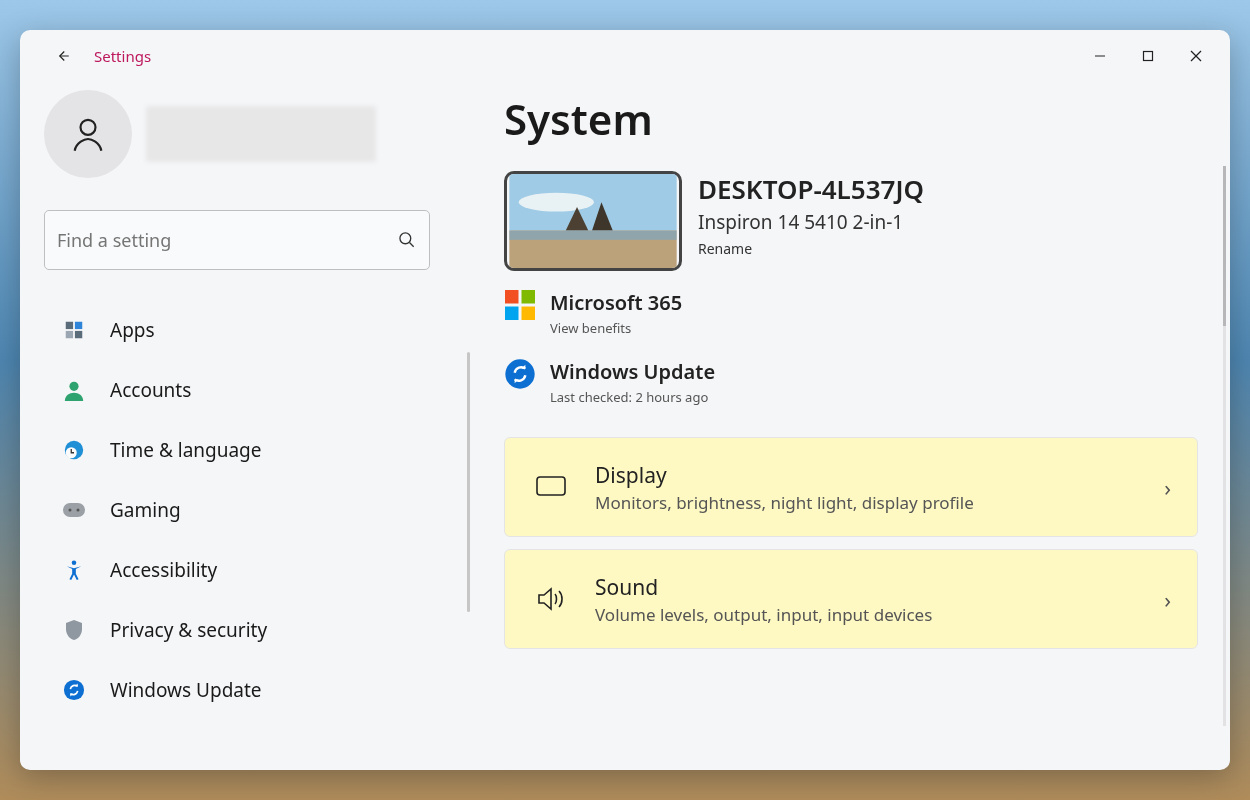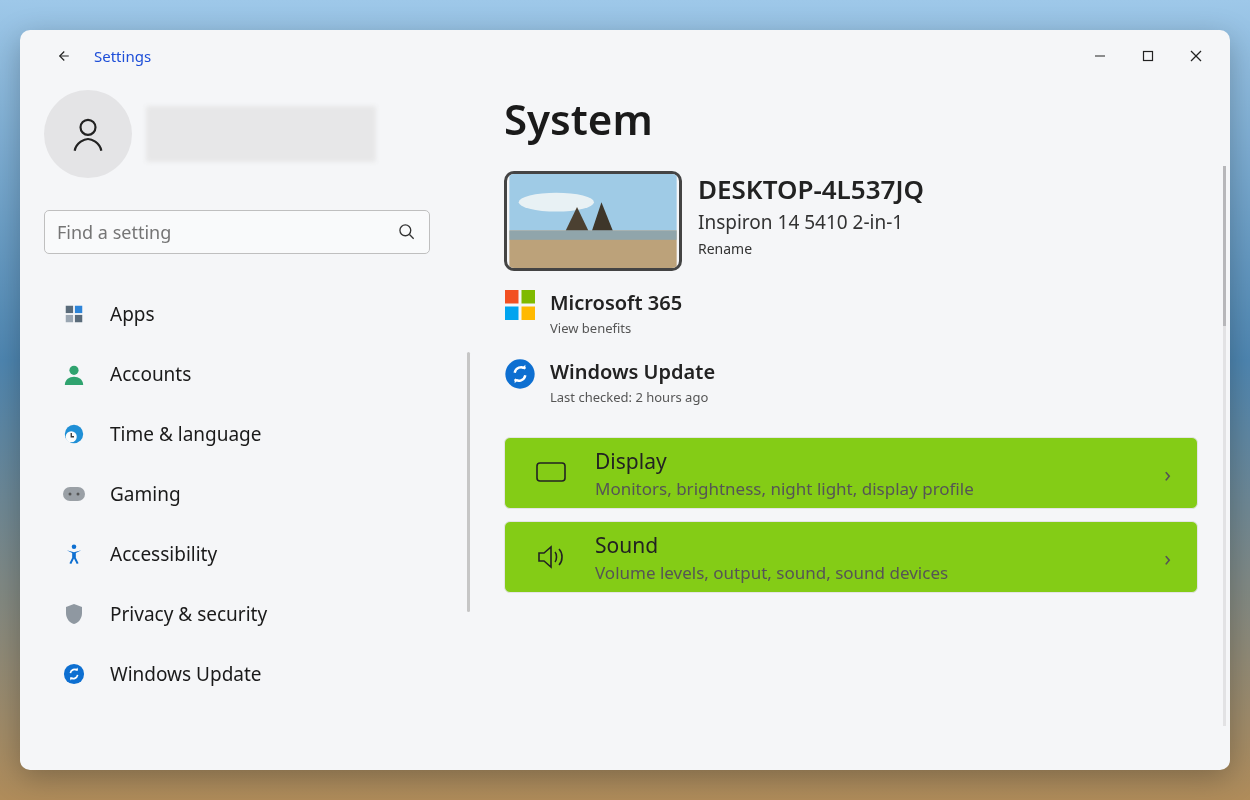--- a/index.html
+++ b/index.html
@@ -9,29 +9,29 @@
   display: flex; align-items: center; justify-content: center;
 }
 .window {
   width: 1210px; height: 740px; background: #f5f6f8; border-radius: 10px;
   box-shadow: 0 8px 30px rgba(0,0,0,0.25); position: relative; overflow: hidden;
 }
 .titlebar {
   display: flex; align-items: center; height: 52px; padding: 0 10px 0 28px;
 }
 .back-btn { width: 28px; height: 28px; display:flex; align-items:center; justify-content:center; color:#1f1f1f; cursor:pointer; border-radius:4px;}
-.title-text { margin-left: 18px; font-size: 15px; color: #1d4ed8; }
+.title-text { margin-left: 18px; font-size: 15px; color: #be185d; }
 .win-controls { margin-left: auto; display: flex; }
 .win-btn { width: 48px; height: 48px; display:flex; align-items:center; justify-content:center; color:#1f1f1f; cursor:pointer;}
 .body { display:flex; height: calc(100% - 52px); }
 .sidebar { width: 450px; padding: 0 16px 0 24px; display:flex; flex-direction:column; position:relative;}
 .user-row { display:flex; align-items:center; gap: 14px; margin: 8px 0 24px 0;}
 .avatar { width: 88px; height: 88px; border-radius: 50%; background: #e4e4e6; display:flex; align-items:center; justify-content:center; color:#222;}
 .user-block { background: #e7e7e8; width: 230px; height: 56px; border-radius: 2px; filter: blur(2px);}
-.search-box { display:flex; align-items:center; border:1px solid #bfbfbf; background:#f9fafb; border-radius:5px; height:44px; padding:0 12px; margin: 8px 24px 26px 0;}
+.search-box { display:flex; align-items:center; border:1px solid #bfbfbf; background:#f9fafb; border-radius:5px; height:60px; padding:0 12px; margin: 8px 24px 26px 0;}
 .search-box input { flex:1; border:none; outline:none; background:transparent; font-size:18px; color:#333;}
 .nav { display:flex; flex-direction:column; margin-top:4px;}
 .nav-item { display:flex; align-items:center; height:60px; padding:0 18px; font-size:19px; color:#1a1a1a; border-radius:5px; cursor:pointer; gap:24px;}
 .nav-ico { width:24px; height:24px; display:flex; align-items:center; justify-content:center; font-size:20px;}
 .scroll-hint { position:absolute; right:0; top:270px; width:3px; height:260px; background:#c6c6c6; border-radius:2px;}
 .main { flex:1; padding: 8px 32px 0 34px; position:relative; overflow:hidden;}
 .page-title { font-size:42px; font-weight:600; color:#1a1a1a; margin-bottom:24px;}
 .device-row { display:flex; align-items:flex-start; gap:16px; margin-bottom:18px;}
 .device-thumb { width:178px; height:100px; border:3px solid #444; border-radius:10px; overflow:hidden;}
 .device-thumb svg { width:100%; height:100%; display:block;}
@@ -39,21 +39,21 @@
 .device-name { font-size:26px; font-weight:600; color:#222;}
 .device-model { font-size:19px; color:#333; margin-top:2px;}
 .rename-link { font-size:14px; color:#333; margin-top:4px; cursor:pointer;}
 .status-row { display:flex; gap:28px; margin-top:12px;}
 .status-item { display:flex; gap:14px; align-items:flex-start;}
 .status-ico { width:32px; height:32px; display:flex; align-items:center; justify-content:center;}
 .status-txt strong { font-size:20px; font-weight:600; color:#222; display:block;}
 .status-txt span { font-size:13px; color:#555;}
 .update-row { display:flex; gap:14px; align-items:flex-start; margin-top:20px;}
 .cards { margin-top:30px; display:flex; flex-direction:column; gap:12px;}
-.card { display:flex; align-items:center; border:1px solid #e4e4e6; background:#84cc16; border-radius:6px; height:72px; padding:0 26px; cursor:pointer;}
+.card { display:flex; align-items:center; border:1px solid #e4e4e6; background:#fef9c3; border-radius:6px; height:100px; padding:0 26px; cursor:pointer;}
 .card-ico { width:40px; display:flex; align-items:center; justify-content:center;}
 .card-txt { margin-left:24px; flex:1;}
 .card-txt .t { font-size:21px; color:#222;}
 .card-txt .s { font-size:17px; color:#555; margin-top:2px;}
 .card-arrow { font-size:22px; color:#555;}
 .main-scroll-track { position:absolute; right:4px; top:84px; width:3px; height:560px; background:#e2e2e4;}
 .main-scroll-thumb { position:absolute; right:4px; top:84px; width:3px; height:160px; background:#b7b7ba;}
 </style>
 </head>
 <body>
@@ -242,21 +242,21 @@
         </div>
         <div class="card">
           <div class="card-ico">
               <svg width="30" height="26" viewBox="0 0 30 26" fill="none" stroke="#222" stroke-width="1.6">
                 <path d="M3 9v8h5l7 6V3l-7 6H3z" fill="none"></path>
                 <path d="M19 8c2 2 2 8 0 10M23 5c4 4 4 12 0 16"></path>
               </svg>
             </div>
           <div class="card-txt">
               <div class="t">Sound</div>
-              <div class="s">Volume levels, output, sound, sound devices</div>
+              <div class="s">Volume levels, output, input, input devices</div>
             </div>
           <div class="card-arrow">›</div>
         </div>
       </div>
 
       <div class="main-scroll-track"></div>
       <div class="main-scroll-thumb"></div>
     </div>
   </div>
 </div>

